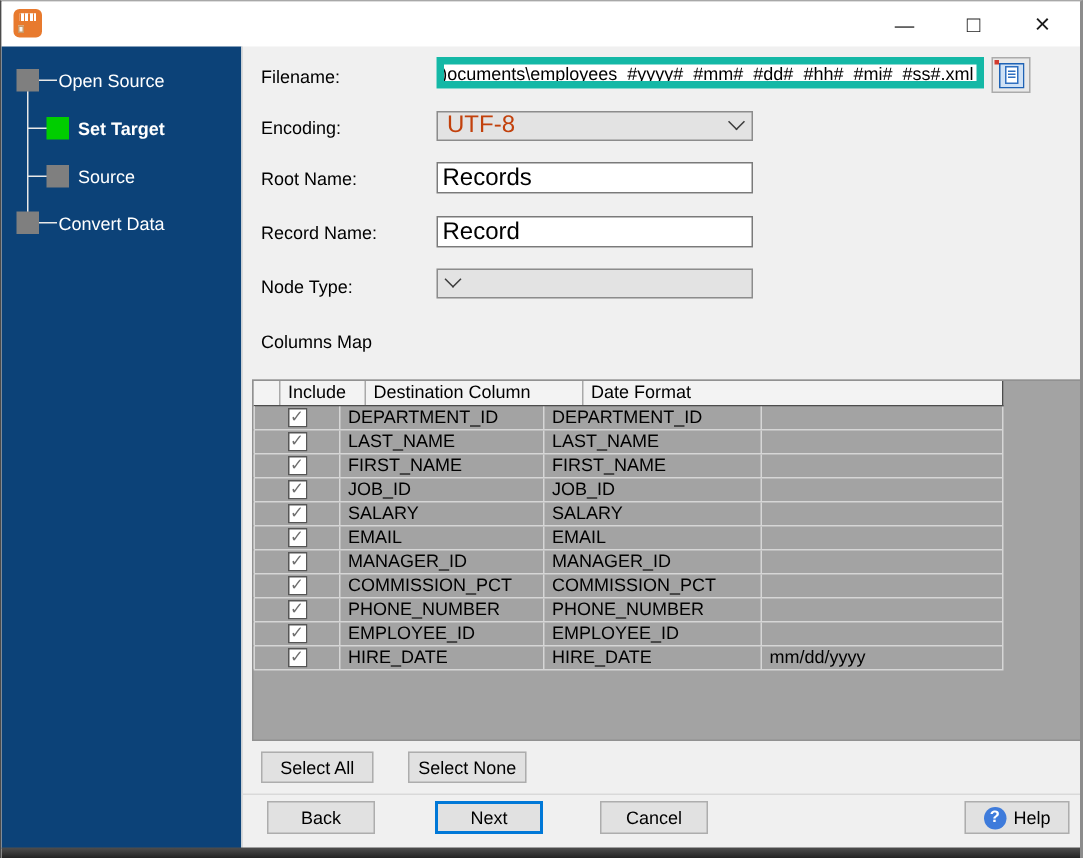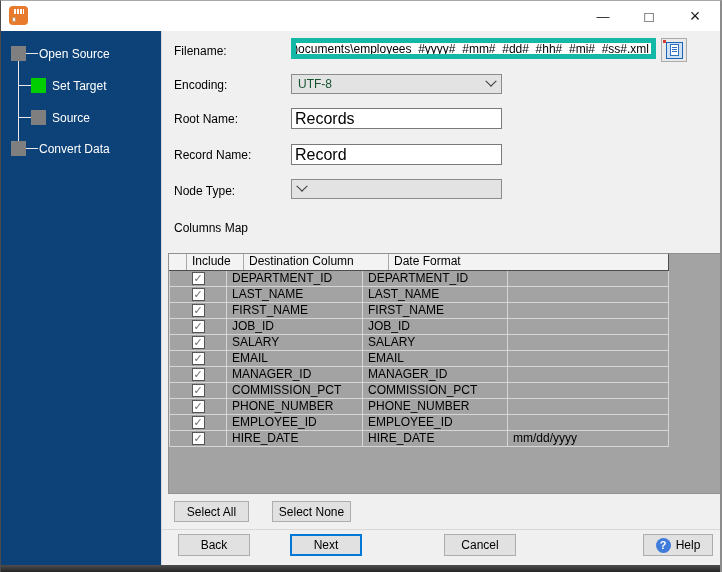--- a/index.html
+++ b/index.html
@@ -22,41 +22,41 @@
            color:#1a1a1a;font-size:15px;cursor:default;}
   .win-btn.min{font-size:13px}
   .win-btn.close{font-size:18px}
   
   .sidebar{position:absolute;left:0;top:30px;width:160px;height:535px;background:var(--sidebar-bg);}
   .sline{position:absolute;background:#E8E8E8;}
   .step{position:absolute;display:flex;align-items:center;height:15px;}
   .step .sq{width:15px;height:15px;background:var(--step-inactive);flex:0 0 15px;z-index:2;}
   .step.active .sq{background:var(--step-active);}
   .step .lbl{color:#fff;font-size:12px;white-space:nowrap;}
-  .step.active .lbl{font-weight:normal;}
+  .step.active .lbl{font-weight:bold;}
   .step-0{left:10px;top:15px}.step-0 .lbl{margin-left:13px}
   .step-1{left:30px;top:47px}.step-1 .lbl{margin-left:6px}
   .step-2{left:30px;top:79px}.step-2 .lbl{margin-left:6px}
   .step-3{left:10px;top:110px}.step-3 .lbl{margin-left:13px}
   
   .main{position:absolute;left:160px;top:30px;right:0;height:535px;background:#F0F0F0;
         border-left:1px solid #DADADA;padding-left:39px;}
   .flabel{position:absolute;left:12px;width:112px;font-size:12px;color:#000;white-space:nowrap;}
   .tinput{position:absolute;left:129px;width:211px;height:21px;background:#fff;
           border:1px solid #7A7A7A;font-size:16px;padding:1px 3px;font-family:inherit;color:#000;}
   .fname{position:absolute;left:129px;top:7px;width:365px;height:21px;background:#fff;
          border:5px solid #14b8a6;display:flex;align-items:center;justify-content:flex-end;
          overflow:hidden;padding:0 2px;}
   .fname span{font-size:12px;white-space:nowrap;color:#000;}
   .browse-btn{position:absolute;left:499px;top:7px;width:26px;height:24px;background:#E9E9E9;
           border:1px solid #ABABAB;display:flex;align-items:center;justify-content:center;}
   .browse-btn::before{content:"";position:absolute;left:1px;top:1px;width:3px;height:3px;background:#D23B2F;}
   .combo{position:absolute;left:129px;width:211px;height:20px;background:#E3E3E3;
          border:1px solid #8C8C8C;display:flex;align-items:center;padding:0 6px;}
-  .combo .val{flex:1;font-size:12px;color:#14532d;}
+  .combo .val{flex:1;font-size:16px;color:#c2410c;}
   .chev{width:8px;height:8px;border-right:1.4px solid #3a3a3a;border-bottom:1.4px solid #3a3a3a;
         transform:rotate(45deg) translate(-2px,-2px);}
   
   .section-label{position:absolute;left:12px;top:190px;font-size:12px;color:#000;}
   .grid{position:absolute;left:6px;top:222px;width:640px;height:241px;background:#a3a3a3;
         border:1px solid #919191;overflow:hidden;}
   .grid-header{position:absolute;left:0;top:0;width:500px;height:17px;display:flex;background:#F3F3F3;
         border-bottom:1px solid #4D4D4D;border-right:1px solid #4D4D4D;}
   .grid-header .hc{border-right:1px solid #A9A9A9;font-size:12px;line-height:15px;padding-left:5px;
         color:#000;white-space:nowrap;overflow:hidden;}
@@ -72,21 +72,21 @@
   .cb{width:13px;height:13px;border:1px solid #565656;background:#fff;color:#6E6E6E;
       font-size:11px;line-height:11px;text-align:center;}
   
   .btn{position:absolute;height:21px;background:#E1E1E1;border:1px solid #ADADAD;font-size:12px;
        color:#000;display:flex;align-items:center;justify-content:center;font-family:inherit;}
   .divider{position:absolute;left:0;right:0;top:498px;height:1px;background:#D9D9D9;}
   .btn.select-all{left:12px;top:470px;width:75px;}
   .btn.select-none{left:110px;top:470px;width:79px;}
   .btn.back{left:16px;top:503px;width:72px;height:22px;}
   .btn.next{left:128px;top:503px;width:72px;height:22px;border:2px solid var(--accent);}
-  .btn.cancel{left:238px;top:503px;width:72px;height:22px;margin-left:44px;}
+  .btn.cancel{left:238px;top:503px;width:72px;height:22px;}
   .btn.help{left:481px;top:503px;width:70px;height:22px;gap:5px;}
   .qmark{width:15px;height:15px;border-radius:50%;background:var(--help-blue);color:#fff;
          font-size:11px;font-weight:bold;line-height:15px;text-align:center;flex:0 0 15px;}
   
   .bottom-strip{position:absolute;left:0;right:0;bottom:0;height:7px;
          background:linear-gradient(180deg,#4E4E4E,#232323);}
 </style>
 </head>
 <body>
 

